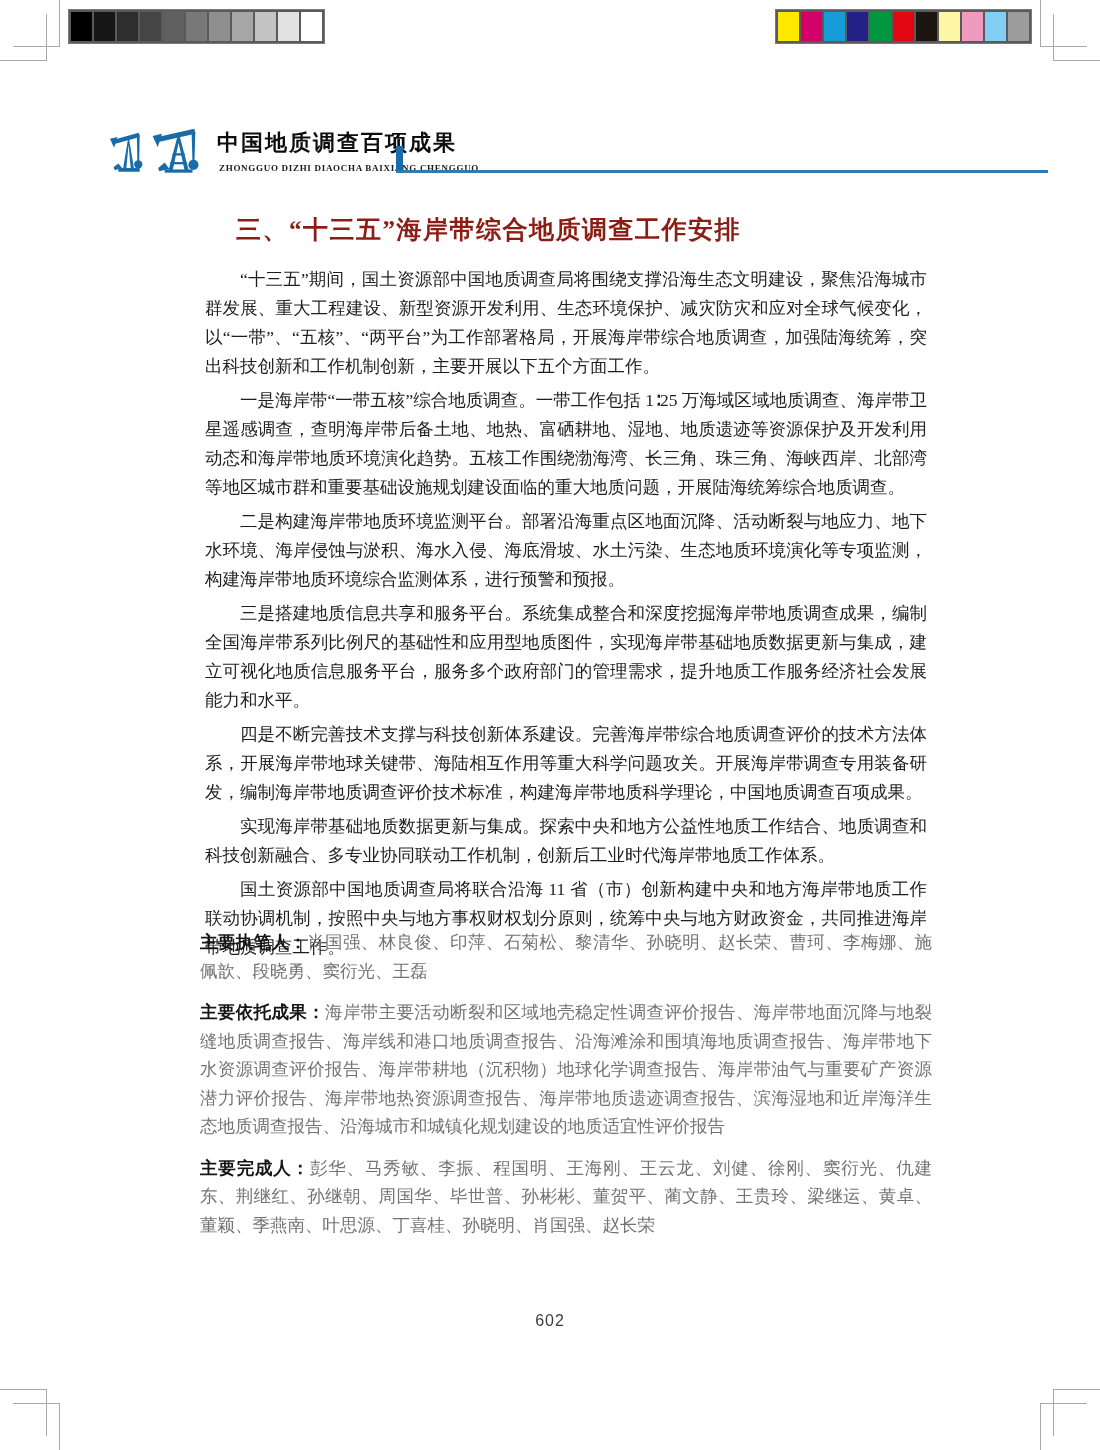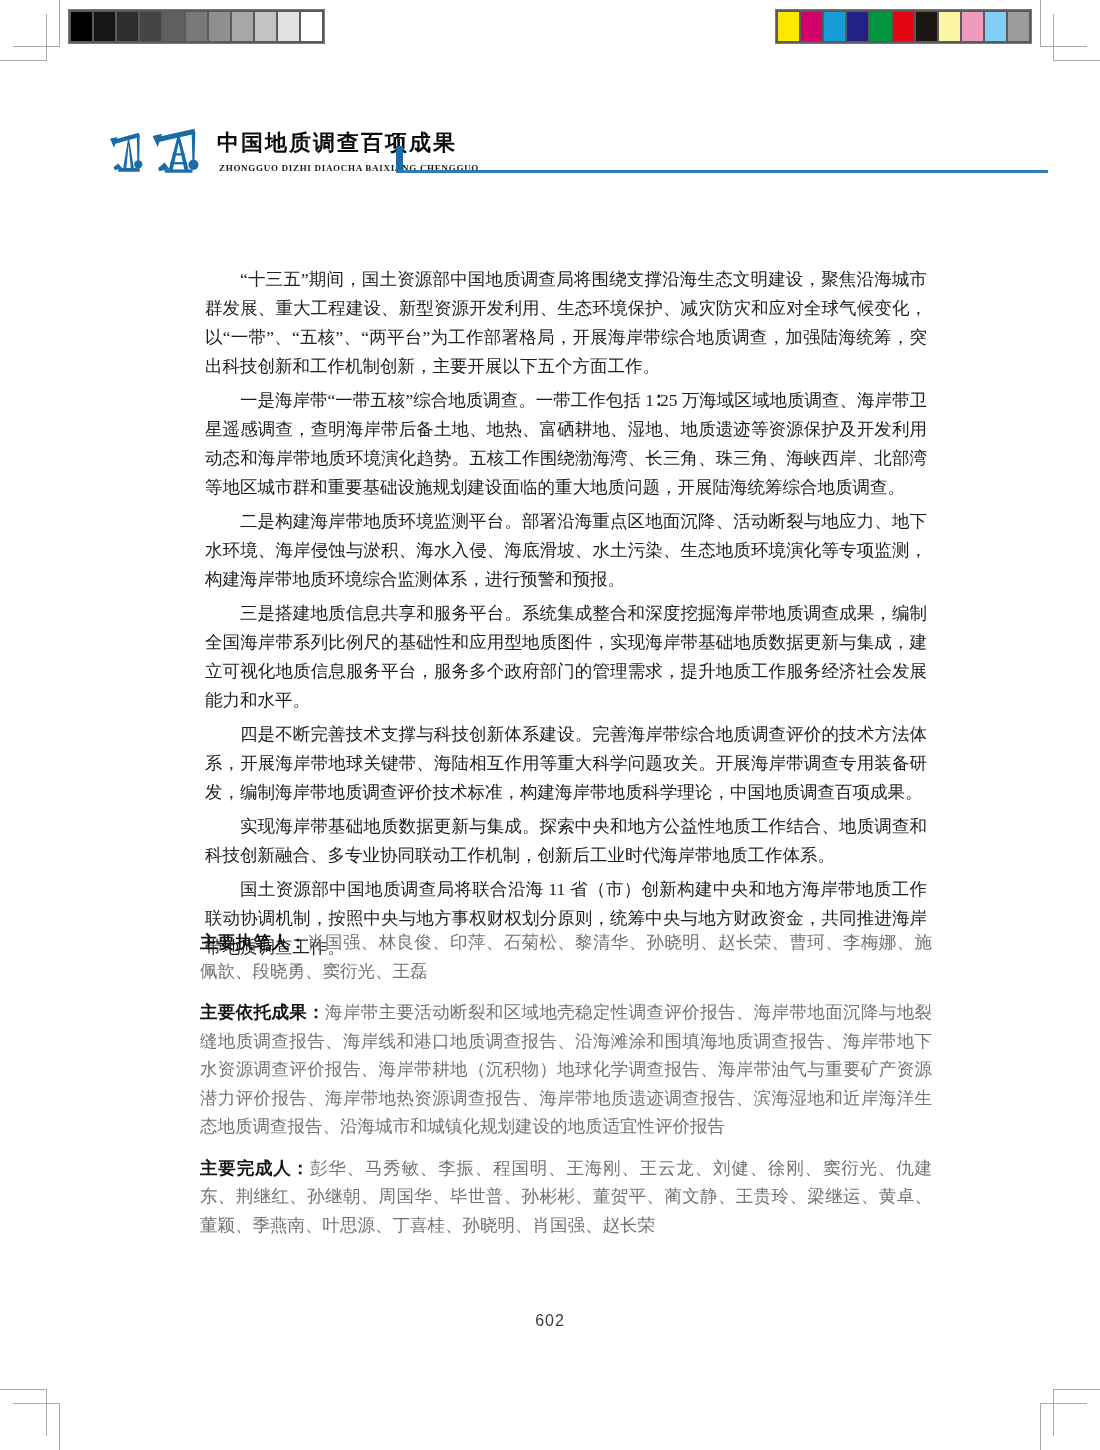--- a/index.html
+++ b/index.html
@@ -144,20 +144,21 @@
       <polygon points="176,12 184,12 182,82 178,82"></polygon>
       <circle cx="180" cy="83" r="11"></circle>
       <polygon points="104,90 118,78 128,92 106,97"></polygon>
     </g>
   </svg>
   <div class="header-title">中国地质调查百项成果</div>
   <div class="header-sub">ZHONGGUO DIZHI DIAOCHA BAIXIANG CHENGGUO</div>
   <div class="header-bar" style="background: rgb(26, 108, 168);"></div>
   <div class="header-line" style="background: rgb(46, 124, 176);"></div>
 
+  <div class="article-title" style="color: rgb(140, 29, 21);">三、“十三五”海岸带综合地质调查工作安排</div>
 
   <div class="body-text">
     <p>“十三五”期间，国土资源部中国地质调查局将围绕支撑沿海生态文明建设，聚焦沿海城市群发展、重大工程建设、新型资源开发利用、生态环境保护、减灾防灾和应对全球气候变化，以“一带”、“五核”、“两平台”为工作部署格局，开展海岸带综合地质调查，加强陆海统筹，突出科技创新和工作机制创新，主要开展以下五个方面工作。</p>
     <p>一是海岸带“一带五核”综合地质调查。一带工作包括 1∶25 万海域区域地质调查、海岸带卫星遥感调查，查明海岸带后备土地、地热、富硒耕地、湿地、地质遗迹等资源保护及开发利用动态和海岸带地质环境演化趋势。五核工作围绕渤海湾、长三角、珠三角、海峡西岸、北部湾等地区城市群和重要基础设施规划建设面临的重大地质问题，开展陆海统筹综合地质调查。</p>
     <p>二是构建海岸带地质环境监测平台。部署沿海重点区地面沉降、活动断裂与地应力、地下水环境、海岸侵蚀与淤积、海水入侵、海底滑坡、水土污染、生态地质环境演化等专项监测，构建海岸带地质环境综合监测体系，进行预警和预报。</p>
     <p>三是搭建地质信息共享和服务平台。系统集成整合和深度挖掘海岸带地质调查成果，编制全国海岸带系列比例尺的基础性和应用型地质图件，实现海岸带基础地质数据更新与集成，建立可视化地质信息服务平台，服务多个政府部门的管理需求，提升地质工作服务经济社会发展能力和水平。</p>
     <p>四是不断完善技术支撑与科技创新体系建设。完善海岸带综合地质调查评价的技术方法体系，开展海岸带地球关键带、海陆相互作用等重大科学问题攻关。开展海岸带调查专用装备研发，编制海岸带地质调查评价技术标准，构建海岸带地质科学理论，中国地质调查百项成果。</p>
     <p>实现海岸带基础地质数据更新与集成。探索中央和地方公益性地质工作结合、地质调查和科技创新融合、多专业协同联动工作机制，创新后工业时代海岸带地质工作体系。</p>
     <p>国土资源部中国地质调查局将联合沿海 11 省（市）创新构建中央和地方海岸带地质工作联动协调机制，按照中央与地方事权财权划分原则，统筹中央与地方财政资金，共同推进海岸带地质调查工作。</p>
   </div>

